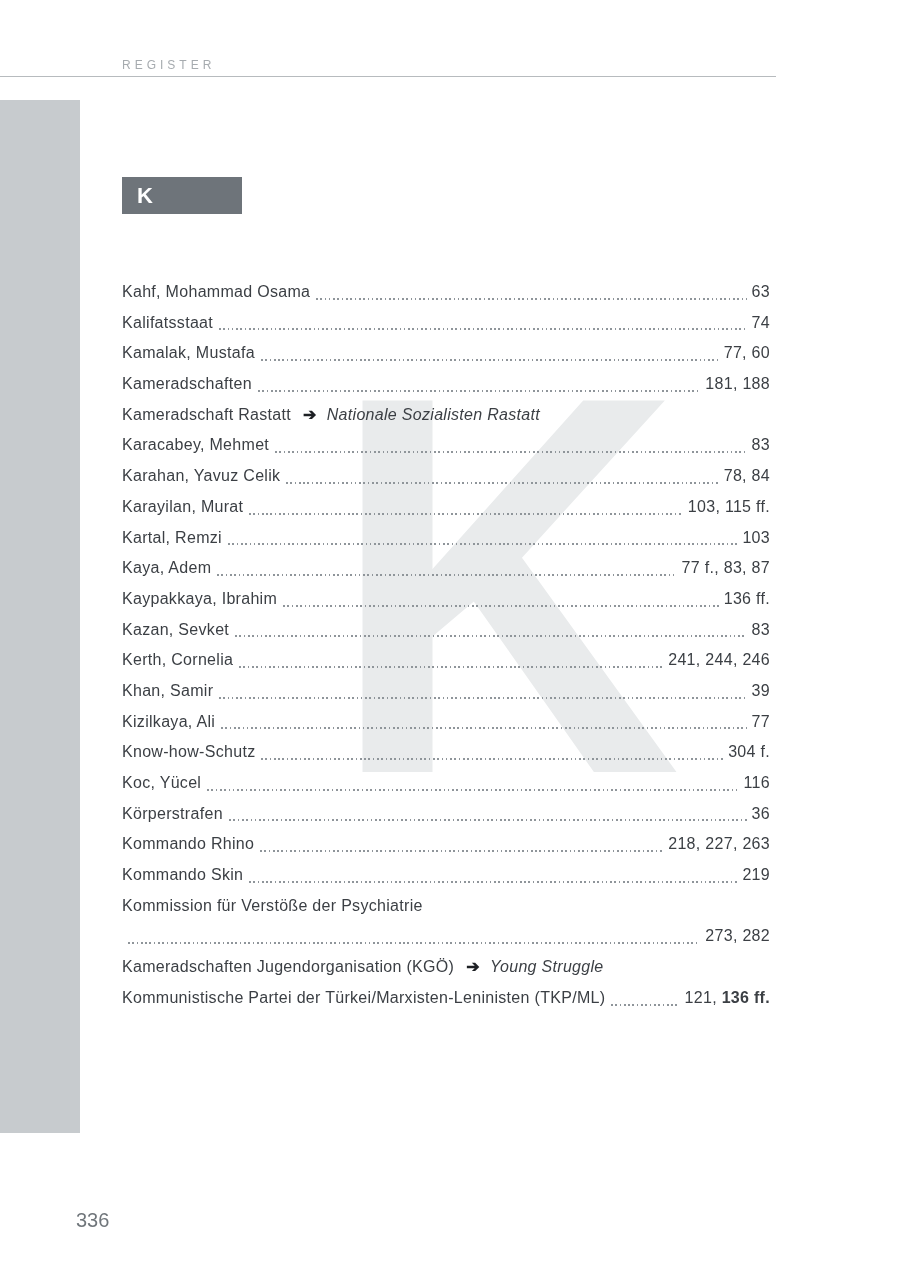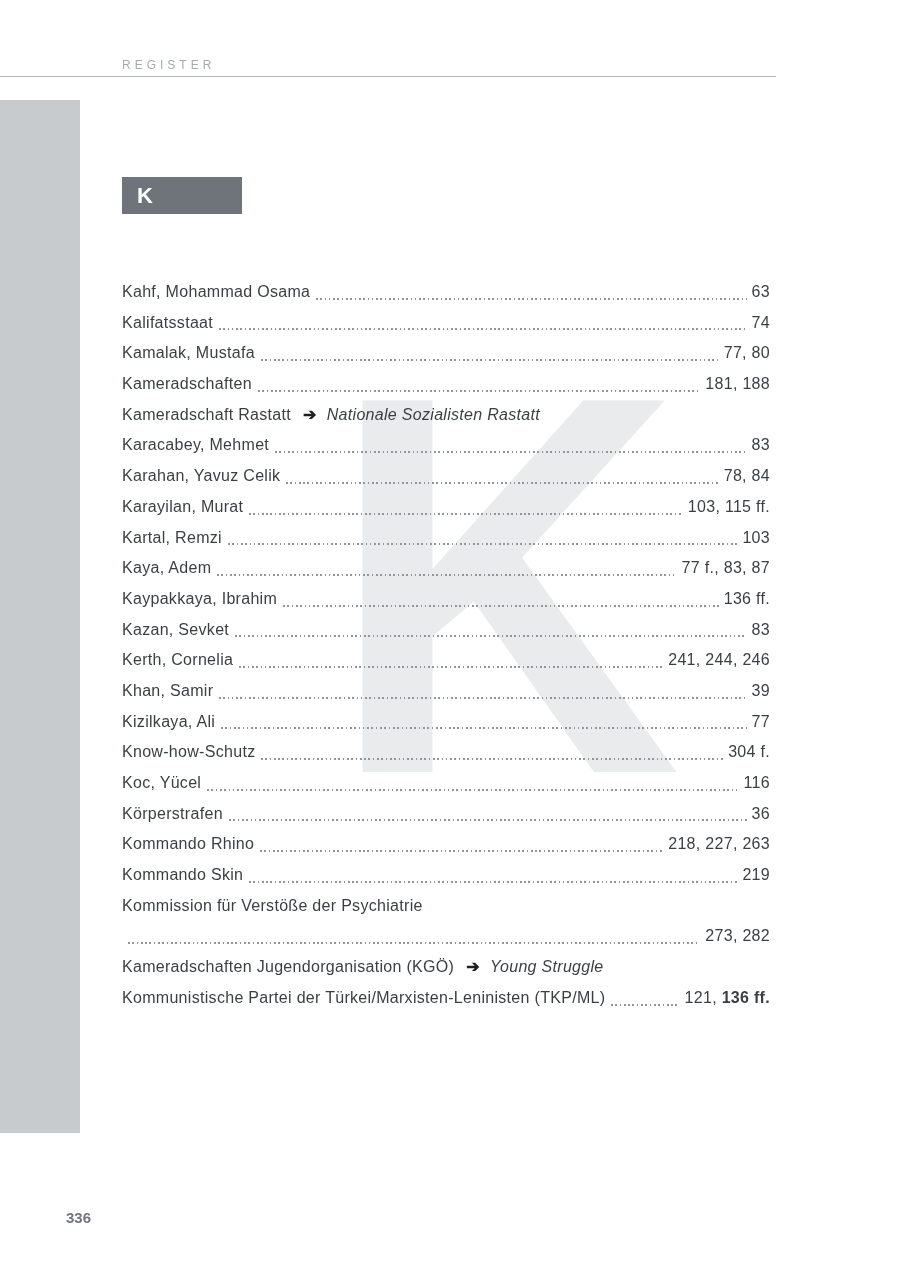--- a/index.html
+++ b/index.html
@@ -50,22 +50,22 @@
   .xref-text { font-style: italic; }
   .leader {
     flex: 1 1 auto; min-width: 10px; align-self: flex-end;
     margin: 0 5px 8px 6px; height: 2px;
     background-image: repeating-linear-gradient(to right,
       var(--leader-dot, #8f959a) 0, var(--leader-dot, #8f959a) 1.6px,
       transparent 1.6px, transparent 4.3px);
   }
   .pages-bold { font-weight: bold; }
   .footer-page-number {
-    position: absolute; left: 66px; top: 1209px;
-    font-size: 15px; font-weight: bold; color: var(--footer-gray, #70767b);
+    position: absolute; left: 76px; top: 1209px;
+    font-size: 20px; font-weight: normal; color: var(--footer-gray, #70767b);
   }
 </style>
 </head>
 <body>
 
 <div class="page">
 
   <span class="header-title">REGISTER</span>
 
   <div class="header-rule"></div>
@@ -88,21 +88,21 @@
       <div class="entry">
     <span class="entry-label">Kalifatsstaat</span>
 
     <span class="leader"></span>
     <span class="entry-pages"><span>74</span><span class="pages-bold"></span></span>
   </div>
       <div class="entry">
     <span class="entry-label">Kamalak, Mustafa</span>
 
     <span class="leader"></span>
-    <span class="entry-pages"><span>77, 80</span><span class="pages-bold"></span></span>
+    <span class="entry-pages"><span>77, 60</span><span class="pages-bold"></span></span>
   </div>
       <div class="entry">
     <span class="entry-label">Kameradschaften</span>
 
     <span class="leader"></span>
     <span class="entry-pages"><span>181, 188</span><span class="pages-bold"></span></span>
   </div>
       <div class="entry">
     <span class="entry-label">Kameradschaft Rastatt</span>
     <span class="entry-xref"><span class="xref-arrow">➔</span><span class="xref-text">Nationale Sozialisten Rastatt</span></span>

